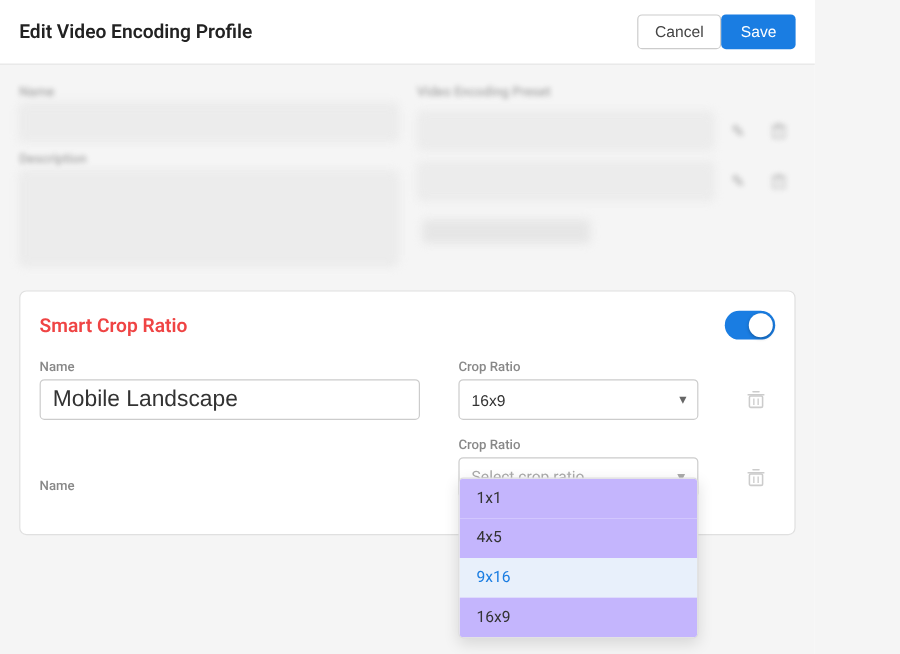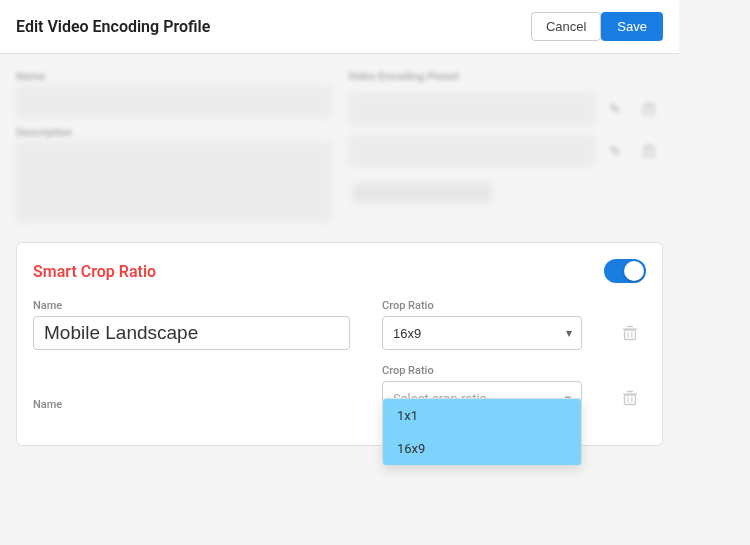--- a/index.html
+++ b/index.html
@@ -313,21 +313,21 @@
       box-shadow: 0 4px 12px rgba(0,0,0,0.12);
       z-index: 100;
       overflow: hidden;
     }
 
     .dropdown-item {
       padding: 9px 14px;
       font-size: 13px;
       color: #333;
       cursor: pointer;
-      background: #7dd3fc;
+      background: #c4b5fd;
     }
 
     .dropdown-item.highlighted {
       background: #e8f0fb;
       color: #1a7de2;
     }
 
     
     .blur-overlay {
       filter: blur(2px);
@@ -445,20 +445,22 @@
         </div>
         <div class="crop-ratio-field dropdown-container">
           <div class="crop-row-label">Crop Ratio</div>
           <div class="dropdown-placeholder">
             <span>Select crop ratio</span>
             <span>▾</span>
           </div>
 
           <div class="dropdown-menu">
             <div class="dropdown-item">1x1</div>
+            <div class="dropdown-item">4x5</div>
+            <div class="dropdown-item highlighted">9x16</div>
             <div class="dropdown-item">16x9</div>
           </div>
         </div>
         <button class="crop-delete-btn">
           <svg width="16" height="16" viewBox="0 0 16 16" fill="none" xmlns="http://www.w3.org/2000/svg">
             <rect x="2.5" y="5" width="11" height="9.5" rx="1.2" stroke="#ccc" stroke-width="1.3" fill="none"></rect>
             <line x1="1" y1="4" x2="15" y2="4" stroke="#ccc" stroke-width="1.3"></line>
             <line x1="5.5" y1="1.5" x2="10.5" y2="1.5" stroke="#ccc" stroke-width="1.3" stroke-linecap="round"></line>
             <line x1="6.2" y1="7" x2="6.2" y2="12.5" stroke="#ccc" stroke-width="1.1"></line>
             <line x1="9.8" y1="7" x2="9.8" y2="12.5" stroke="#ccc" stroke-width="1.1"></line>

